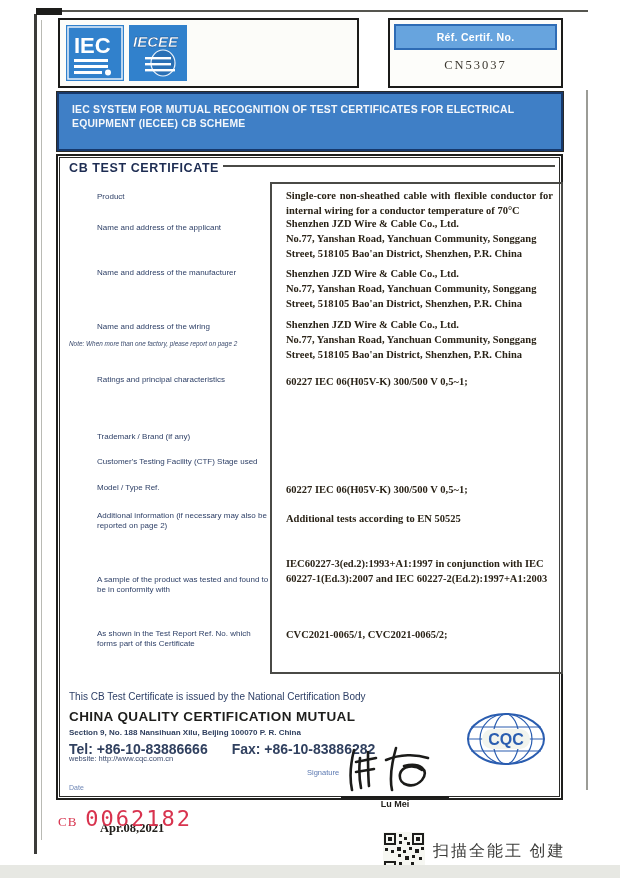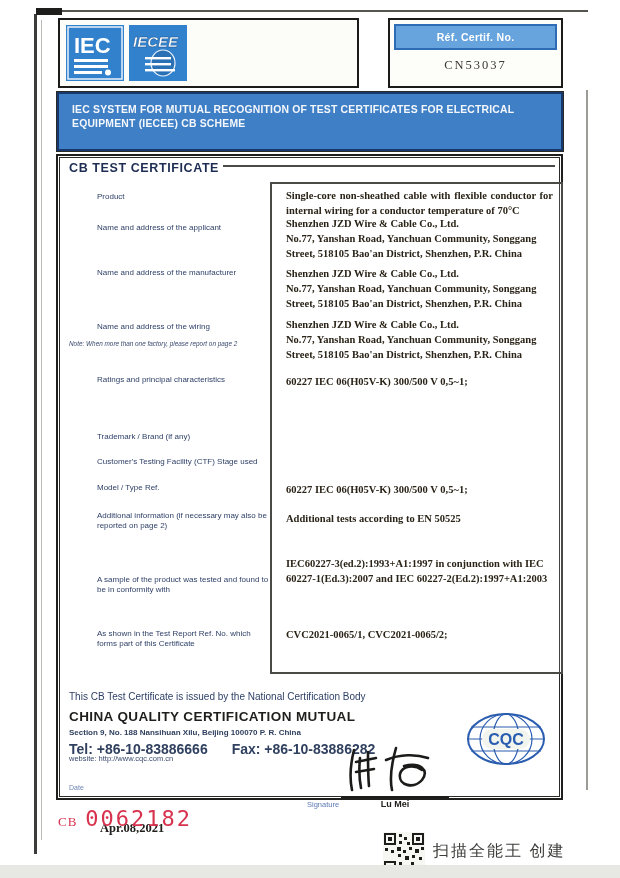--- a/index.html
+++ b/index.html
@@ -57,21 +57,21 @@
   .ncb-name { position:absolute; left:11px; top:553px; font-size:13.5px; font-weight:bold; color:#1e1e1c; letter-spacing:.4px; }
   .ncb-addr { position:absolute; left:11px; top:572px; font-size:8px; color:#30405f; font-weight:bold; }
   .ncb-telfax { position:absolute; left:11px; top:585px; font-size:14px; color:#30405f; font-weight:bold; }
   .ncb-telfax .gap { display:inline-block; width:24px; }
   .ncb-web { position:absolute; left:11px; top:598px; font-size:7.5px; color:#3a4a6d; }
 
   .cqc-logo { position:absolute; left:398px; top:552px; width:100px; height:62px; }
 
   .date-label { position:absolute; left:11px; top:628px; font-size:7px; color:#6e86b5; }
   .date-value { position:absolute; left:42px; top:622px; font-family:"Liberation Serif", serif; font-size:12.5px; font-weight:bold; color:#22201c;margin-top:43px; }
-  .sig-label { position:absolute; left:249px; top:644px; font-size:7.5px; color:#5d7ab2; }
+  .sig-label { position:absolute; left:249px; top:612px; font-size:7.5px; color:#5d7ab2; }
   .sig-strokes { position:absolute; left:286px; top:588px; width:100px; height:50px; }
   .sig-line { position:absolute; left:283px; top:640px; width:108px; border-top:2px solid #1c1c1a; }
   .sig-name { position:absolute; left:283px; top:643px; width:108px; text-align:center; font-size:9px; font-weight:bold; color:#22201c; }
 
   
   .stamp { position:absolute; left:58px; top:806px; color:#d8334e; white-space:nowrap; }
   .stamp .cb { font-family:"Liberation Serif", serif; font-size:13px; letter-spacing:1px; margin-right:8px; }
   .stamp .num { font-family:"DejaVu Sans Mono", monospace; font-size:22px; letter-spacing:2px;margin-top:19px; }
 
   

